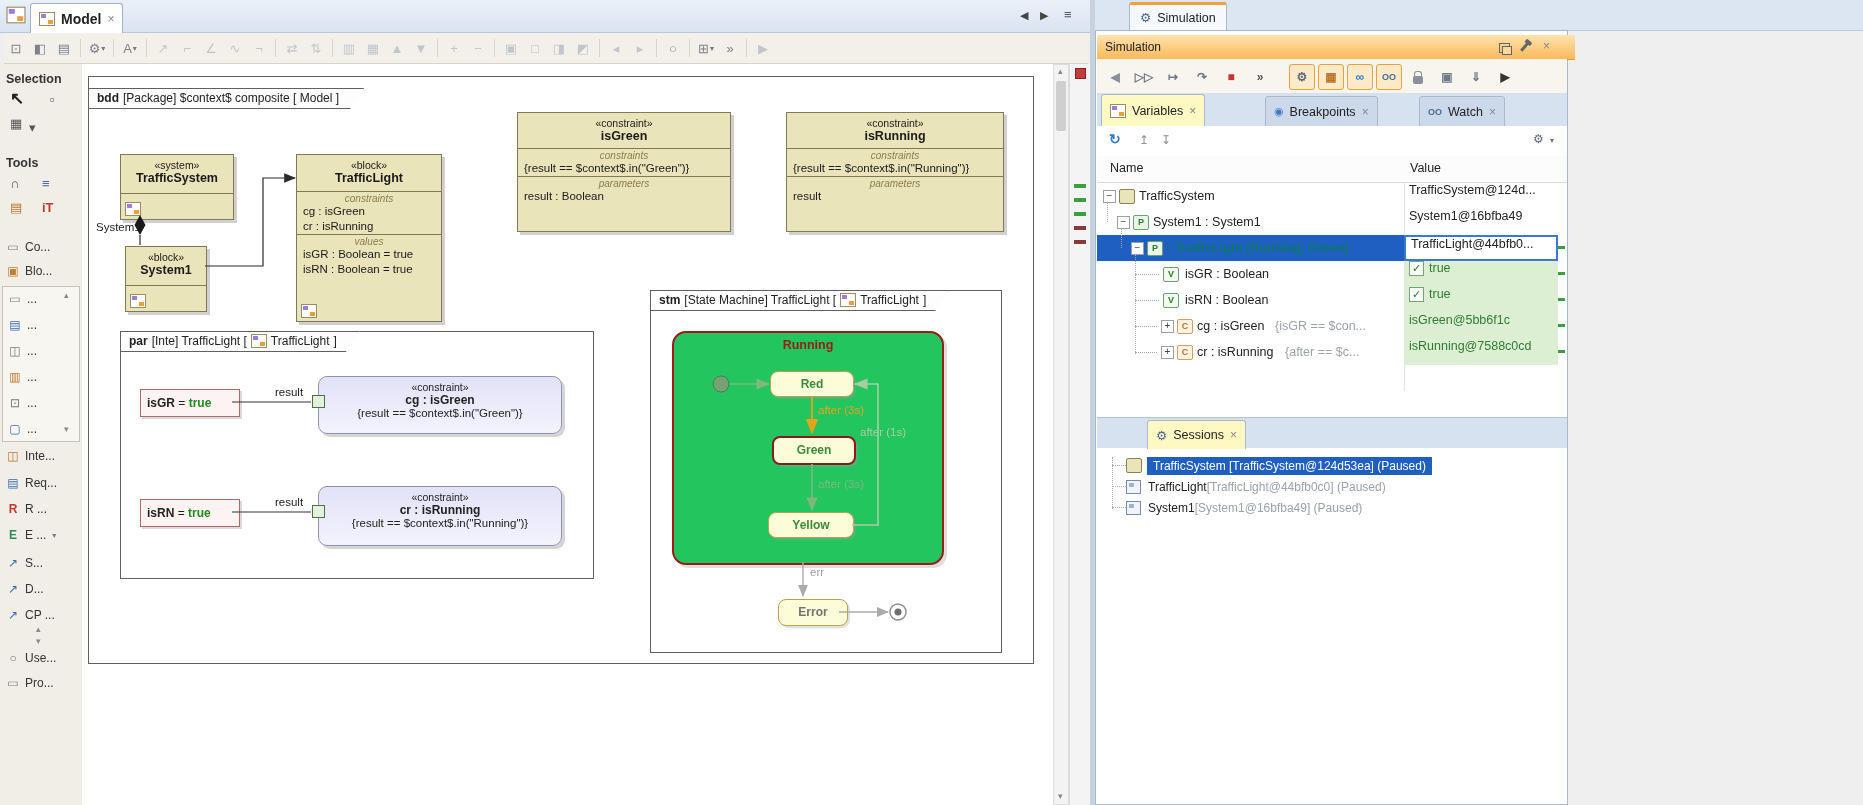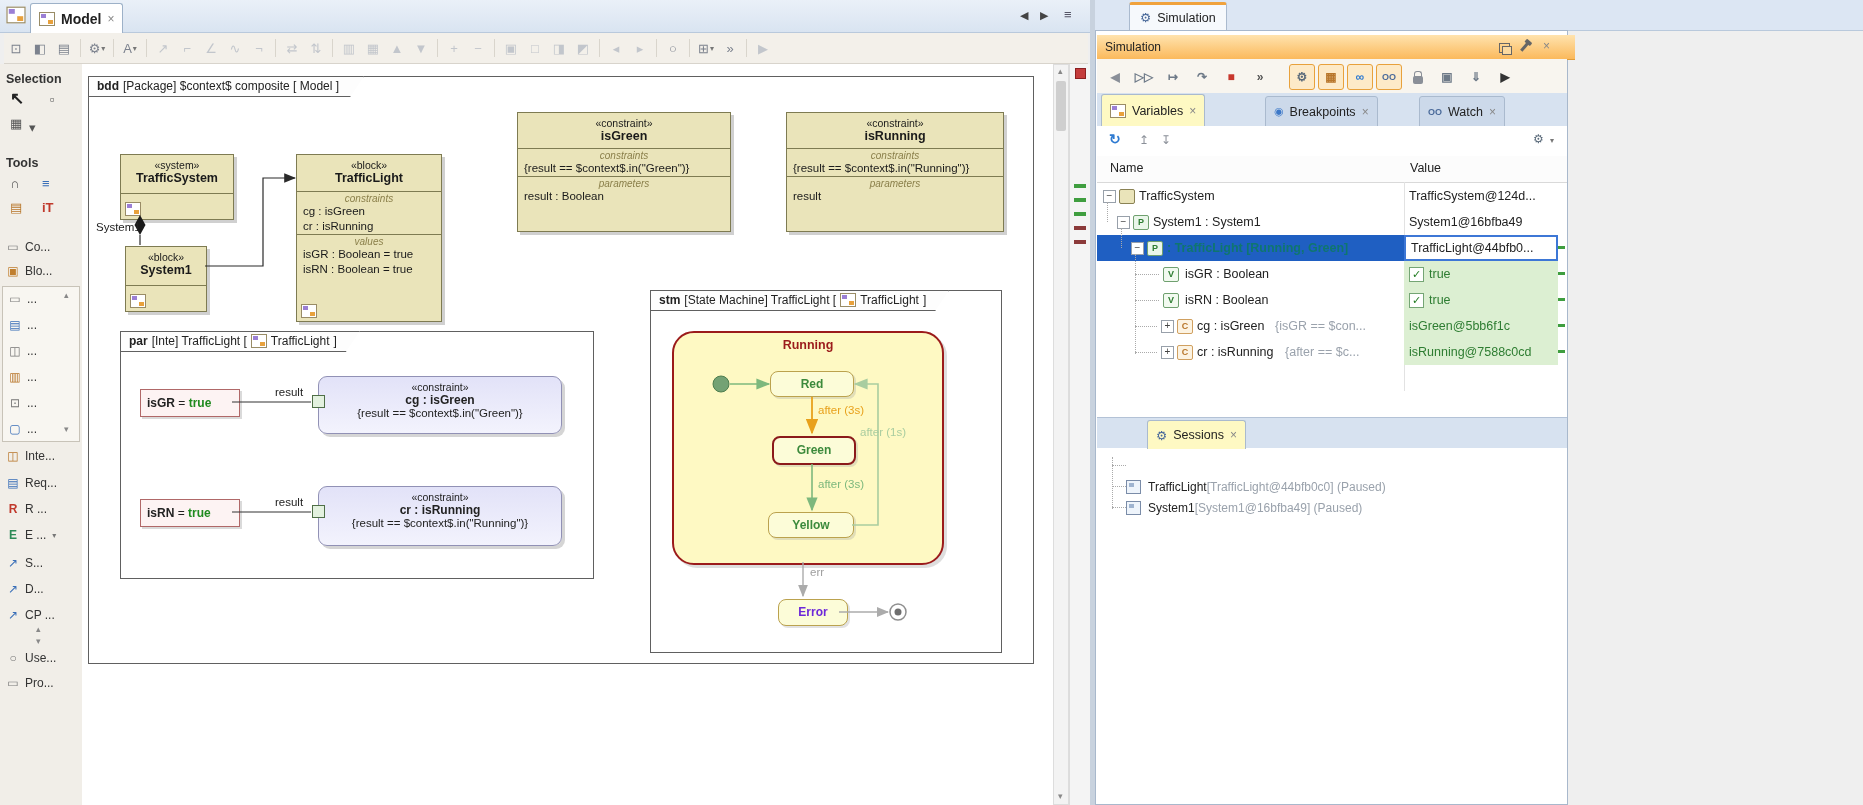--- a/index.html
+++ b/index.html
@@ -80,21 +80,21 @@
   #psub{position:absolute;left:1px;top:95px;width:470px;height:30px;background:#FFF;border-bottom:1px solid #E6E6E6}
   #phead{position:absolute;left:1px;top:125px;width:470px;height:26px;background:#FCFCFC;border-bottom:1px solid #D9D9D9;font-size:12.5px}
   .row{position:absolute;left:1px;width:470px;height:26px;font-size:12.5px;color:#222}
   .exp{position:absolute;width:11px;height:11px;border:1px solid #98A0AA;background:#FFF;font-size:10px;line-height:9px;text-align:center;color:#444;top:7px}
   .ticon{position:absolute;width:14px;height:13px;border-radius:2px;font-size:9px;font-weight:bold;line-height:13px;text-align:center;top:6px}
   .p-ic{border:1px solid #6FA06F;color:#2E7D32;background:#EAF6EA}
   .v-ic{border:1px solid #6FA06F;color:#2E7D32;background:#F2FAF0}
   .c-ic{border:1px solid #D0A060;color:#B8762A;background:#FCF3E2}
   .blk-ic{border:1px solid #8A8254;background:#EAE4BA}
   .rname{position:absolute;top:6px;white-space:nowrap}
-  .vcell{position:absolute;left:307px;top:0;width:154px;height:26px;padding:0 5px;display:flex;align-items:center;box-sizing:border-box;white-space:nowrap;overflow:hidden}
+  .vcell{position:absolute;left:307px;top:0;width:154px;height:26px;padding:0 5px;display:flex;align-items:flex-start;box-sizing:border-box;white-space:nowrap;overflow:hidden}
   .green-bg{background:#DCEFD2;color:#2E7D32}
   .cbx{width:13px;height:13px;border:1px solid #74A574;background:#FFF;color:#1F7A1F;font-size:11px;line-height:12px;text-align:center;margin-right:5px;flex:0 0 auto}
   .dot{position:absolute;border-left:1px dotted #AAA}
   .doth{position:absolute;border-top:1px dotted #AAA}
   .gmark{position:absolute;width:7px;height:3px;background:#3F9E3F}
   .suffix{color:#9AA2AC}
   #sessband{position:absolute;left:1px;top:386px;width:470px;height:30px;background:#D7E2F0;border-top:1px solid #B3C2D6}
   .sessrow{position:absolute;font-size:12px;height:21px;display:flex;align-items:center;white-space:nowrap}
   .sess-ic{width:13px;height:12px;border:1px solid #7A8CA8;background:#EEF4FB;flex:0 0 auto;position:relative}
   .sess-ic::after{content:"";position:absolute;left:2px;top:2px;width:5px;height:4px;background:#9FB4D0}
@@ -250,21 +250,21 @@
       </div>
     <div class="sb-item" style="top:612px">
       <span class="sbg" style="color:#777">▭</span>
       <span>Pro...</span>
       </div>
   </div>
 
   <div id="canvas">
 
     <div class="frame" style="left:6px;top:12px;width:944px;height:586px"></div>
-    <div class="ftab" style="left:6px;top:12px">
+    <div class="ftab" style="left:6px;top:24px">
       <b>bdd</b>
       <span>[Package] $context$ composite [ Model ]</span>
     </div>
 
     <div class="frame" style="left:38px;top:267px;width:472px;height:246px"></div>
     <div class="ftab" style="left:38px;top:267px;padding-right:22px">
       <b>par</b>
       <span>[Inte] TrafficLight [</span>
       <span class="dmi"></span>
       <span>TrafficLight</span>
@@ -348,27 +348,27 @@
       <div style="font-size:11.5px">{result == $context$.in("Green")}</div>
     </div>
     <div class="cnode" style="left:236px;top:422px;width:242px;height:58px">
       <div style="font-size:10.5px;padding-top:4px">«constraint»</div>
       <div style="font-size:12px;font-weight:bold">cr : isRunning</div>
       <div style="font-size:11.5px">{result == $context$.in("Running")}</div>
     </div>
     <div class="port" style="left:230px;top:331px"></div>
     <div class="port" style="left:230px;top:441px"></div>
 
-    <div style="position:absolute;left:590px;top:267px;width:268px;height:230px;background:#fef9c3;border:2px solid #9B1B1B;border-radius:22px;box-shadow:3px 3px 0 rgba(160,160,160,.35);z-index:2">
+    <div style="position:absolute;left:590px;top:267px;width:268px;height:230px;background:#22c55e;border:2px solid #9B1B1B;border-radius:14px;box-shadow:3px 3px 0 rgba(160,160,160,.35);z-index:2">
       <div style="text-align:center;padding-top:5px;font-size:12.5px;font-weight:bold;color:#9B1B1B">Running</div>
     </div>
     <div class="pstate" style="left:688px;top:307px;width:82px;height:24px;line-height:24px"><span>Red</span></div>
     <div class="pstate" style="left:690px;top:372px;width:80px;height:25px;line-height:25px;border:2.5px solid #8B1A1A"><span>Green</span></div>
     <div class="pstate" style="left:686px;top:448px;width:84px;height:24px;line-height:24px"><span>Yellow</span></div>
-    <div class="pstate" style="left:696px;top:535px;width:68px;height:25px;line-height:25px;color:#6d28d9"><span>Error</span></div>
+    <div class="pstate" style="left:696px;top:535px;width:68px;height:25px;line-height:25px;color:#737373"><span>Error</span></div>
 
     <svg width="971" height="741" viewBox="0 0 971 741" style="position:absolute;left:0;top:0;z-index:4;pointer-events:none">
       <defs>
         <marker id="mBlack" viewBox="0 0 10 8" markerWidth="10" markerHeight="8" refX="9" refY="4" orient="auto">
             <path d="M0,0 L10,4 L0,8 z" fill="#2A2A2A"></path>
           </marker>
         <marker id="mGreen" viewBox="0 0 10 8" markerWidth="9" markerHeight="7" refX="9" refY="4" orient="auto">
             <path d="M0,0 L10,4 L0,8 z" fill="#7DB87D"></path>
           </marker>
         <marker id="mLGreen" viewBox="0 0 10 8" markerWidth="9" markerHeight="7" refX="9" refY="4" orient="auto">
@@ -572,20 +572,24 @@
         <span style="color:#4A6A9A">⚙</span>
         <span>Sessions</span>
         <span class="xclose">×</span>
       </div>
     </div>
     <div class="dot" style="left:16px;top:426px;height:52px"></div>
     <div class="doth" style="left:16px;top:434px;width:14px"></div>
     <div class="doth" style="left:16px;top:455px;width:14px"></div>
     <div class="doth" style="left:16px;top:476px;width:14px"></div>
 
+    <div class="sessrow" style="left:30px;top:424px">
+      <span class="ticon blk-ic" style="position:static;margin-right:5px"></span>
+      <span style="background:#1F5FC2;color:#FFF;padding:2px 6px">TrafficSystem [TrafficSystem@124d53ea] (Paused)</span>
+    </div>
     <div class="sessrow" style="left:30px;top:445px">
       <span class="sess-ic" style="margin-right:7px"></span>
       <span>TrafficLight</span>
       <span class="suffix"> [TrafficLight@44bfb0c0] (Paused)</span>
     </div>
     <div class="sessrow" style="left:30px;top:466px">
       <span class="sess-ic" style="margin-right:7px"></span>
       <span>System1</span>
       <span class="suffix"> [System1@16bfba49] (Paused)</span>
     </div>

